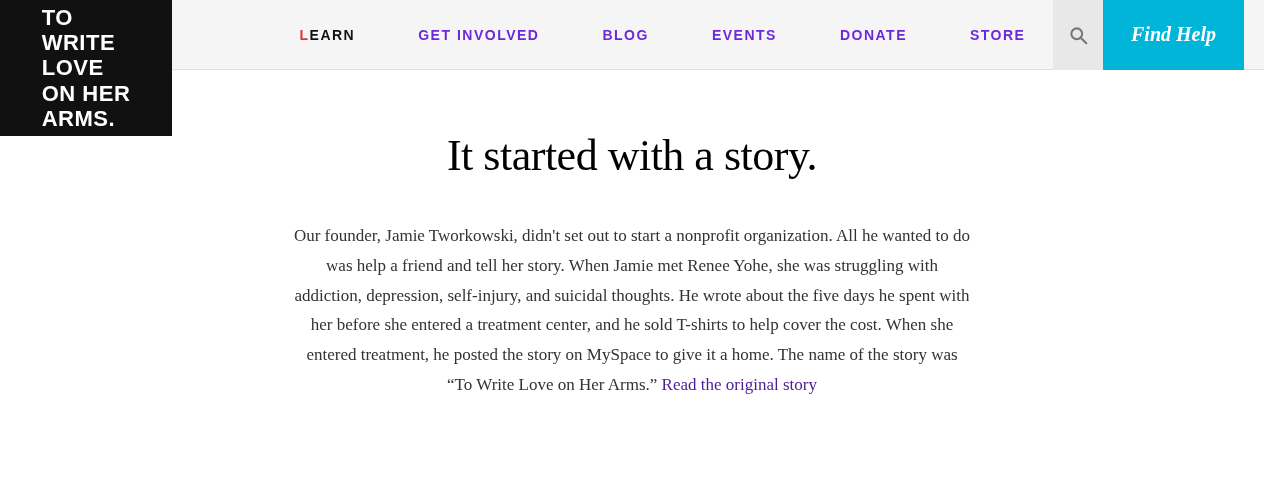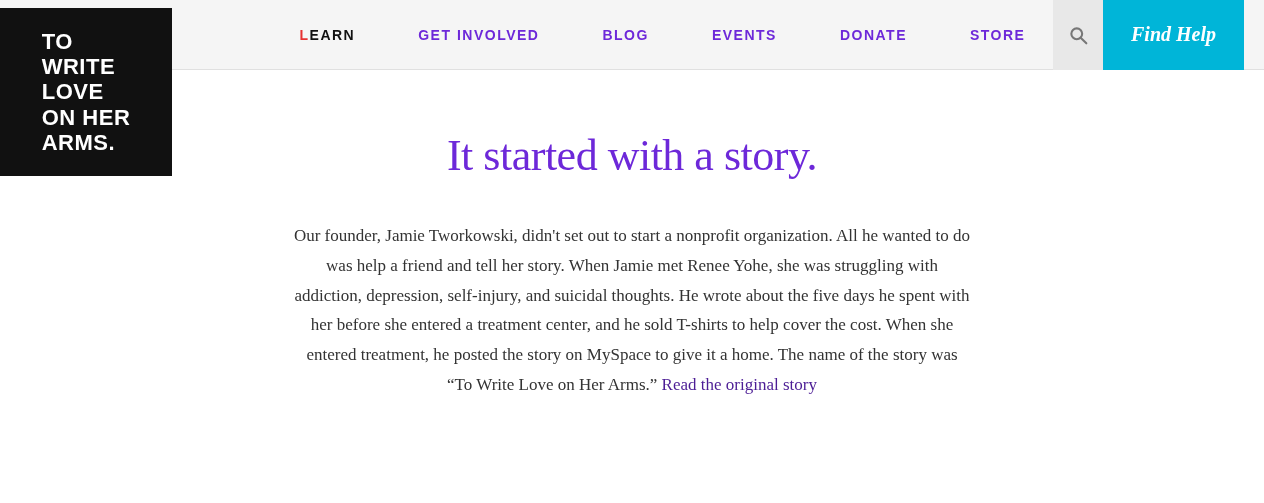--- a/index.html
+++ b/index.html
@@ -21,28 +21,28 @@
       display: flex;
       align-items: center;
       height: 70px;
       background: #f5f5f5;
       border-bottom: 1px solid #e0e0e0;
       position: relative;
     }
 
     .logo-block {
       width: 172px;
-      height: 168px;
+      height: 136px;
       background: #111;
       display: flex;
       align-items: center;
       justify-content: center;
       flex-shrink: 0;
       position: absolute;
-      top: 8px;
+      top: 0;
       left: 0;
       z-index: 10;
     }
 
     .logo-text {
       color: #fff;
       font-weight: 900;
       font-size: 22px;
       line-height: 1.15;
       text-transform: uppercase;
@@ -125,21 +125,21 @@
       padding: 60px 20px 40px;
       max-width: 900px;
       margin: 0 auto;
       text-align: center;
     }
 
     .main-title {
       font-family: Georgia, 'Times New Roman', serif;
       font-size: 44px;
       font-weight: normal;
-      color: #6d28d9;
+      color: #000000;
       margin-bottom: 40px;
       letter-spacing: -0.5px;
     }
 
     .main-body {
       font-family: Georgia, 'Times New Roman', serif;
       font-size: 17px;
       line-height: 1.75;
       color: #333;
       text-align: center;

